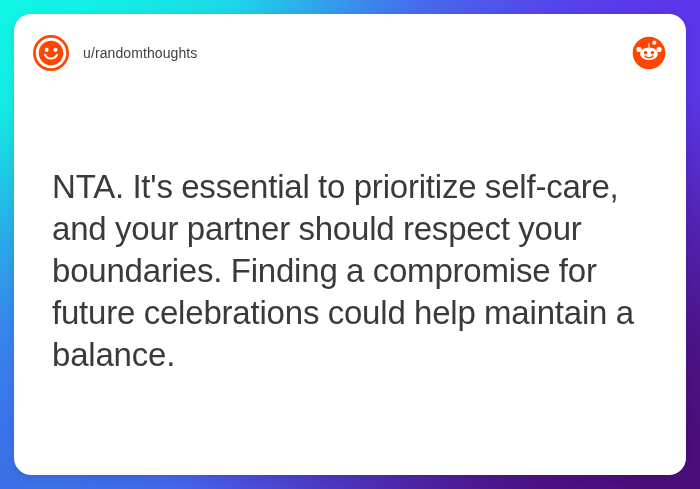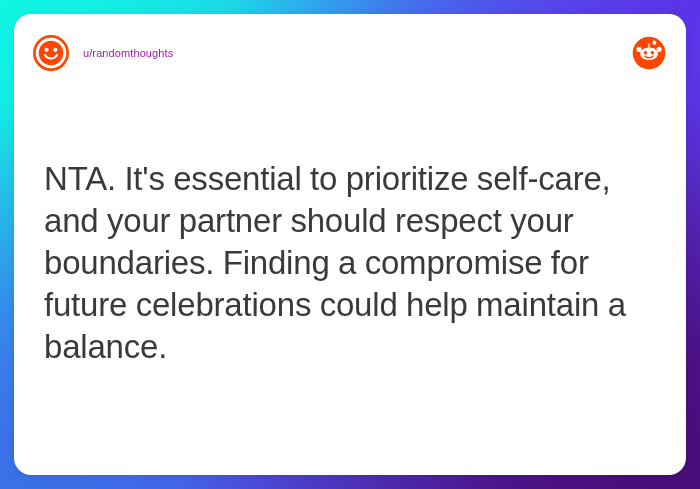--- a/index.html
+++ b/index.html
@@ -60,22 +60,22 @@
 
   .avatar {
     width: 38px;
     height: 38px;
     flex: 0 0 38px;
     display: block;
   }
 
   .username {
     margin-left: 13px;
-    font-size: 11px;
-    color: #a21caf;
+    font-size: 14px;
+    color: #404040;
     letter-spacing: 0.1px;
     white-space: nowrap;
     font-weight: 400;
   }
 
   .spacer { flex: 1 1 auto; }
 
   .reddit-logo {
     width: 34px;
     height: 34px;
@@ -85,21 +85,21 @@
 
   
   .card-body {
     position: absolute;
     left: 26px;
     right: 26px;
     top: 140px;
   }
 
   .comment-text {
-    margin: 4px;
+    margin: 12px;
     font-size: 33px;
     line-height: 42px;
     color: #3A3A3C;
     font-weight: 400;
     letter-spacing: -0.2px;
     word-spacing: -0.5px;
     white-space: pre-wrap;
   }
 </style>
 </head>

